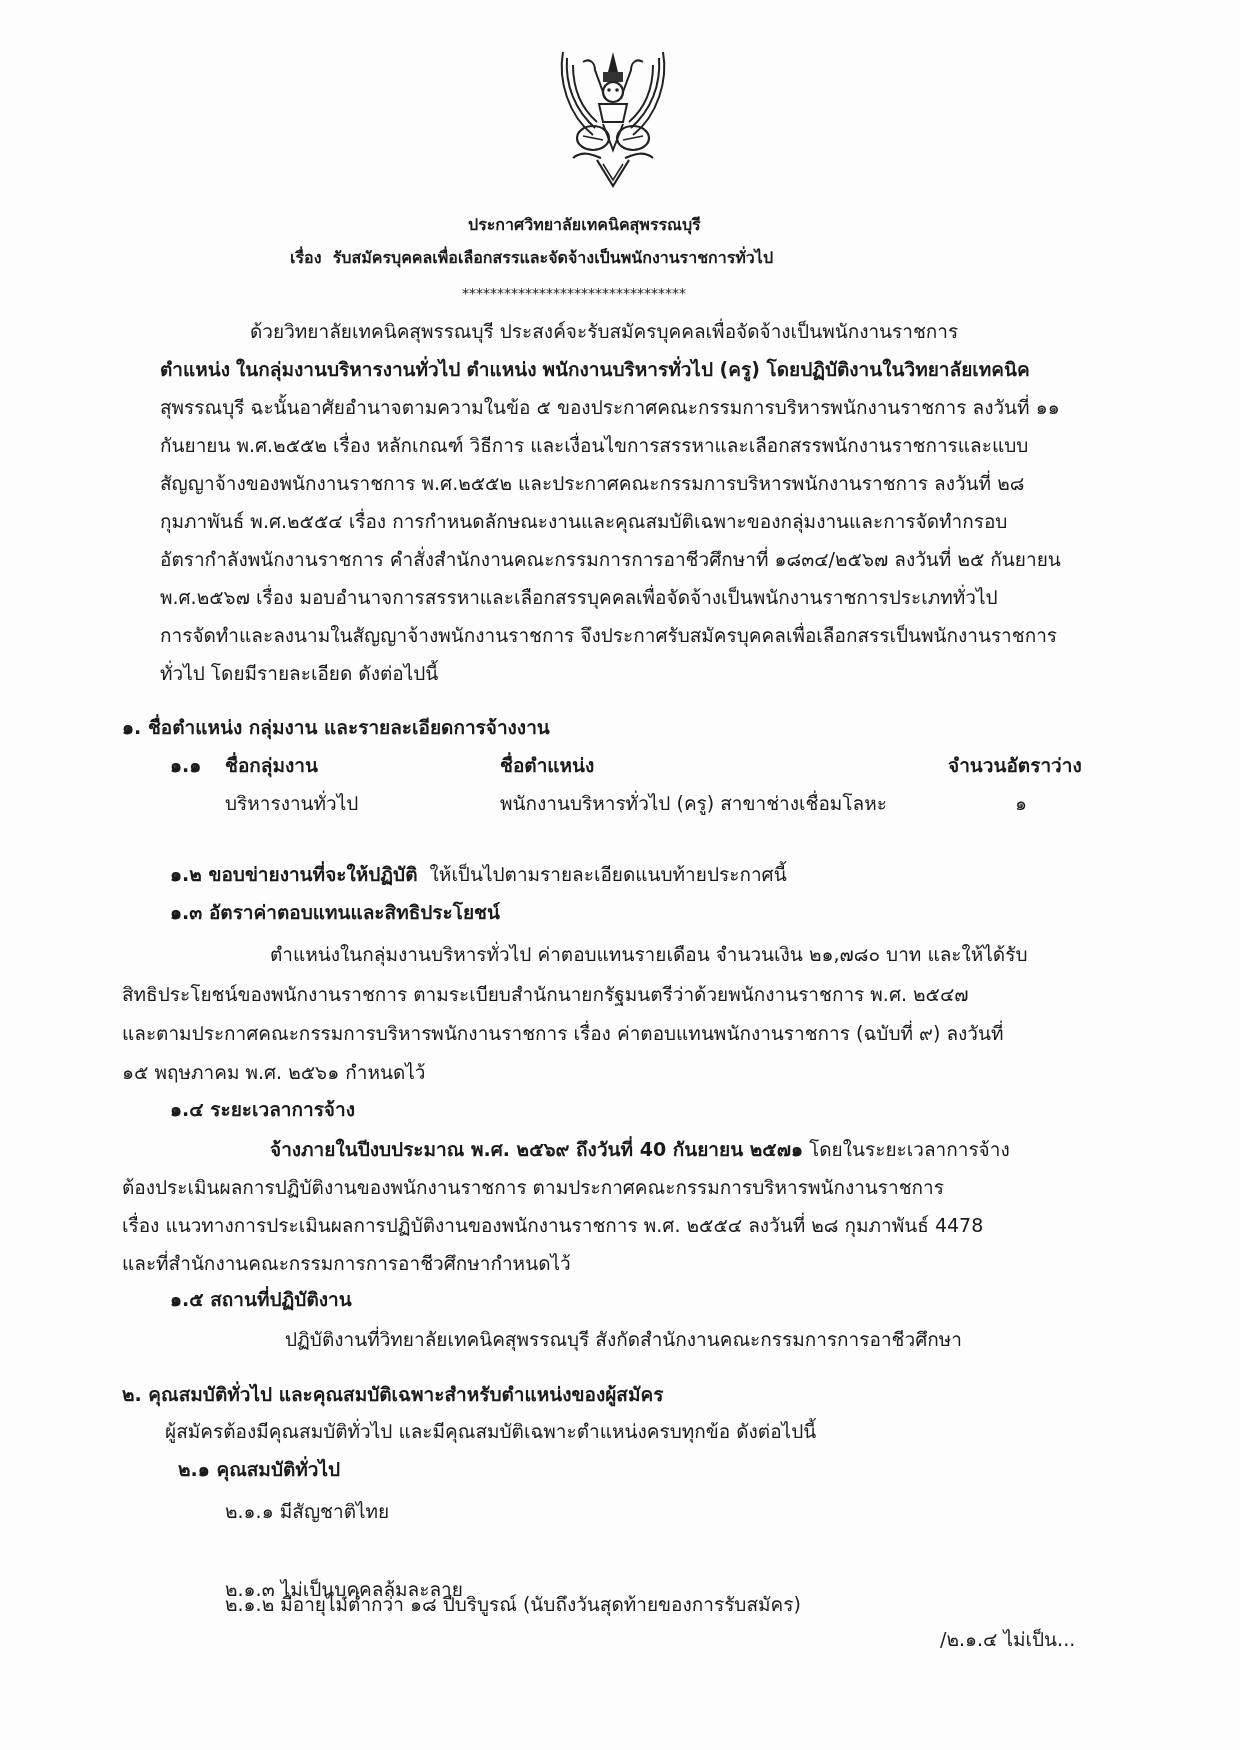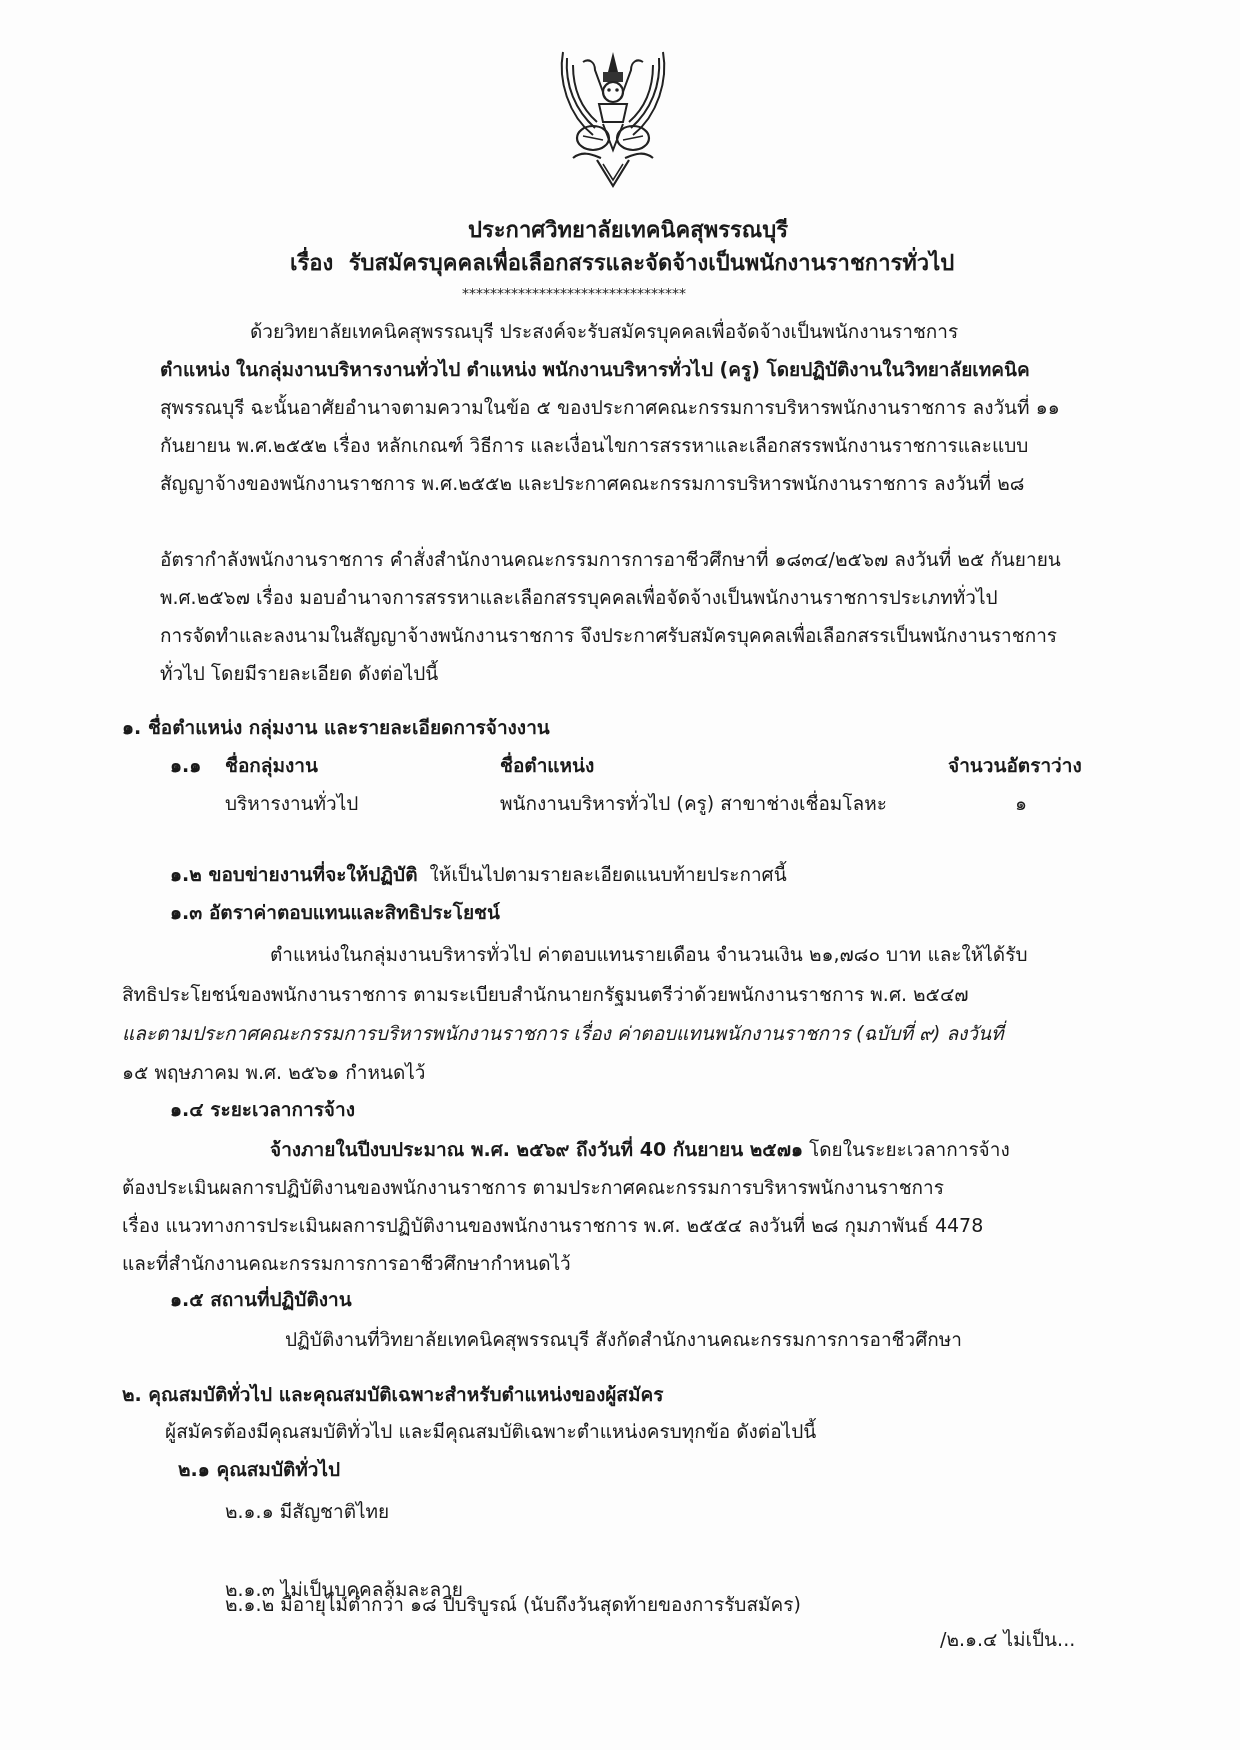--- a/index.html
+++ b/index.html
@@ -4,21 +4,21 @@
 <style>
   html, body { margin: 0; padding: 0; background: #ffffff; }
   body {
     width: 1240px; height: 1750px; position: relative; overflow: hidden;
     font-family: "DejaVu Sans", "Liberation Sans", sans-serif;
     color: #1a1a1a;
   }
   .page { position: absolute; left: 0; top: 0; width: 1240px; height: 1750px; background: #fdfdfd; }
   .emblem { position: absolute; left: 553px; top: 40px; width: 120px; height: 150px; }
   .abs { position: absolute; white-space: nowrap; }
-  .title { font-size: 22px; font-weight: bold; }
+  .title { font-size: 16px; font-weight: bold; }
   .stars { font-size: 14px; letter-spacing: 0px; color: #222; }
   .t { font-size: 19px; line-height: 1; }
   .b { font-weight: bold; }
 </style>
 </head>
 <body>
 
 <div class="page">
 
   <svg class="emblem" viewBox="0 0 120 150">
@@ -56,20 +56,21 @@
   <div class="abs t" style="left:250px; top:322px;">ด้วยวิทยาลัยเทคนิคสุพรรณบุรี ประสงค์จะรับสมัครบุคคลเพื่อจัดจ้างเป็นพนักงานราชการ</div>
   <div class="abs t" style="left:160px; top:360px;">
     <span class="b">ตำแหน่ง</span>
     <span class="b">ในกลุ่มงานบริหารงานทั่วไป</span>
     <span class="b">ตำแหน่ง</span>
     <span class="b">พนักงานบริหารทั่วไป (ครู) โดยปฏิบัติงานในวิทยาลัยเทคนิค</span>
   </div>
   <div class="abs t" style="left:160px; top:398px;">สุพรรณบุรี ฉะนั้นอาศัยอำนาจตามความในข้อ ๕ ของประกาศคณะกรรมการบริหารพนักงานราชการ ลงวันที่ ๑๑</div>
   <div class="abs t" style="left:160px; top:436px;">กันยายน พ.ศ.๒๕๕๒ เรื่อง หลักเกณฑ์ วิธีการ และเงื่อนไขการสรรหาและเลือกสรรพนักงานราชการและแบบ</div>
   <div class="abs t" style="left:160px; top:474px;text-align:right;">สัญญาจ้างของพนักงานราชการ พ.ศ.๒๕๕๒ และประกาศคณะกรรมการบริหารพนักงานราชการ ลงวันที่ ๒๘</div>
+  <div class="abs t" style="left:160px; top:512px;">กุมภาพันธ์ พ.ศ.๒๕๕๔ เรื่อง การกำหนดลักษณะงานและคุณสมบัติเฉพาะของกลุ่มงานและการจัดทำกรอบ</div>
   <div class="abs t" style="left:160px; top:550px;">อัตรากำลังพนักงานราชการ คำสั่งสำนักงานคณะกรรมการการอาชีวศึกษาที่ ๑๘๓๔/๒๕๖๗ ลงวันที่ ๒๕ กันยายน</div>
   <div class="abs t" style="left:160px; top:588px;">พ.ศ.๒๕๖๗ เรื่อง มอบอำนาจการสรรหาและเลือกสรรบุคคลเพื่อจัดจ้างเป็นพนักงานราชการประเภททั่วไป</div>
   <div class="abs t" style="left:160px; top:626px;">การจัดทำและลงนามในสัญญาจ้างพนักงานราชการ จึงประกาศรับสมัครบุคคลเพื่อเลือกสรรเป็นพนักงานราชการ</div>
   <div class="abs t" style="left:160px; top:664px;">ทั่วไป โดยมีรายละเอียด ดังต่อไปนี้</div>
 
   <div class="abs t b" style="left:122px; top:718px;">๑. ชื่อตำแหน่ง กลุ่มงาน และรายละเอียดการจ้างงาน</div>
 
   <div class="abs t b" style="left:170px; top:756px;">๑.๑</div>
   <div class="abs t b" style="left:225px; top:756px;">ชื่อกลุ่มงาน</div>
   <div class="abs t b" style="left:500px; top:756px;">ชื่อตำแหน่ง</div>
@@ -78,21 +79,21 @@
   <div class="abs t" style="left:225px; top:794px;">บริหารงานทั่วไป</div>
   <div class="abs t" style="left:500px; top:794px;">พนักงานบริหารทั่วไป (ครู) สาขาช่างเชื่อมโลหะ</div>
   <div class="abs t" style="left:1015px; top:794px;">๑</div>
 
   <div class="abs t" style="left:170px; top:865px;">
     <span class="b">๑.๒ ขอบข่ายงานที่จะให้ปฏิบัติ</span>&nbsp;&nbsp;<span>ให้เป็นไปตามรายละเอียดแนบท้ายประกาศนี้</span>
   </div>
   <div class="abs t b" style="left:170px; top:903px;">๑.๓ อัตราค่าตอบแทนและสิทธิประโยชน์</div>
   <div class="abs t" style="left:270px; top:945px;">ตำแหน่งในกลุ่มงานบริหารทั่วไป  ค่าตอบแทนรายเดือน จำนวนเงิน ๒๑,๗๘๐ บาท และให้ได้รับ</div>
   <div class="abs t" style="left:122px; top:985px;">สิทธิประโยชน์ของพนักงานราชการ ตามระเบียบสำนักนายกรัฐมนตรีว่าด้วยพนักงานราชการ พ.ศ. ๒๕๔๗</div>
-  <div class="abs t" style="left:122px; top:1024px;font-style:italic;">และตามประกาศคณะกรรมการบริหารพนักงานราชการ เรื่อง ค่าตอบแทนพนักงานราชการ (ฉบับที่ ๙) ลงวันที่</div>
+  <div class="abs t" style="left:122px; top:1024px;">และตามประกาศคณะกรรมการบริหารพนักงานราชการ เรื่อง ค่าตอบแทนพนักงานราชการ (ฉบับที่ ๙) ลงวันที่</div>
   <div class="abs t" style="left:122px; top:1063px;">๑๕ พฤษภาคม พ.ศ. ๒๕๖๑ กำหนดไว้</div>
 
   <div class="abs t b" style="left:170px; top:1100px;">๑.๔ ระยะเวลาการจ้าง</div>
   <div class="abs t" style="left:270px; top:1140px;">
     <span class="b">จ้างภายในปีงบประมาณ พ.ศ. ๒๕๖๙ ถึงวันที่ 40 กันยายน ๒๕๗๑</span> <span>โดยในระยะเวลาการจ้าง</span>
   </div>
   <div class="abs t" style="left:122px; top:1178px;">ต้องประเมินผลการปฏิบัติงานของพนักงานราชการ ตามประกาศคณะกรรมการบริหารพนักงานราชการ</div>
   <div class="abs t" style="left:122px; top:1216px;">เรื่อง แนวทางการประเมินผลการปฏิบัติงานของพนักงานราชการ พ.ศ. ๒๕๕๔ ลงวันที่ ๒๘ กุมภาพันธ์ 4478</div>
   <div class="abs t" style="left:122px; top:1254px;">และที่สำนักงานคณะกรรมการการอาชีวศึกษากำหนดไว้</div>
 

